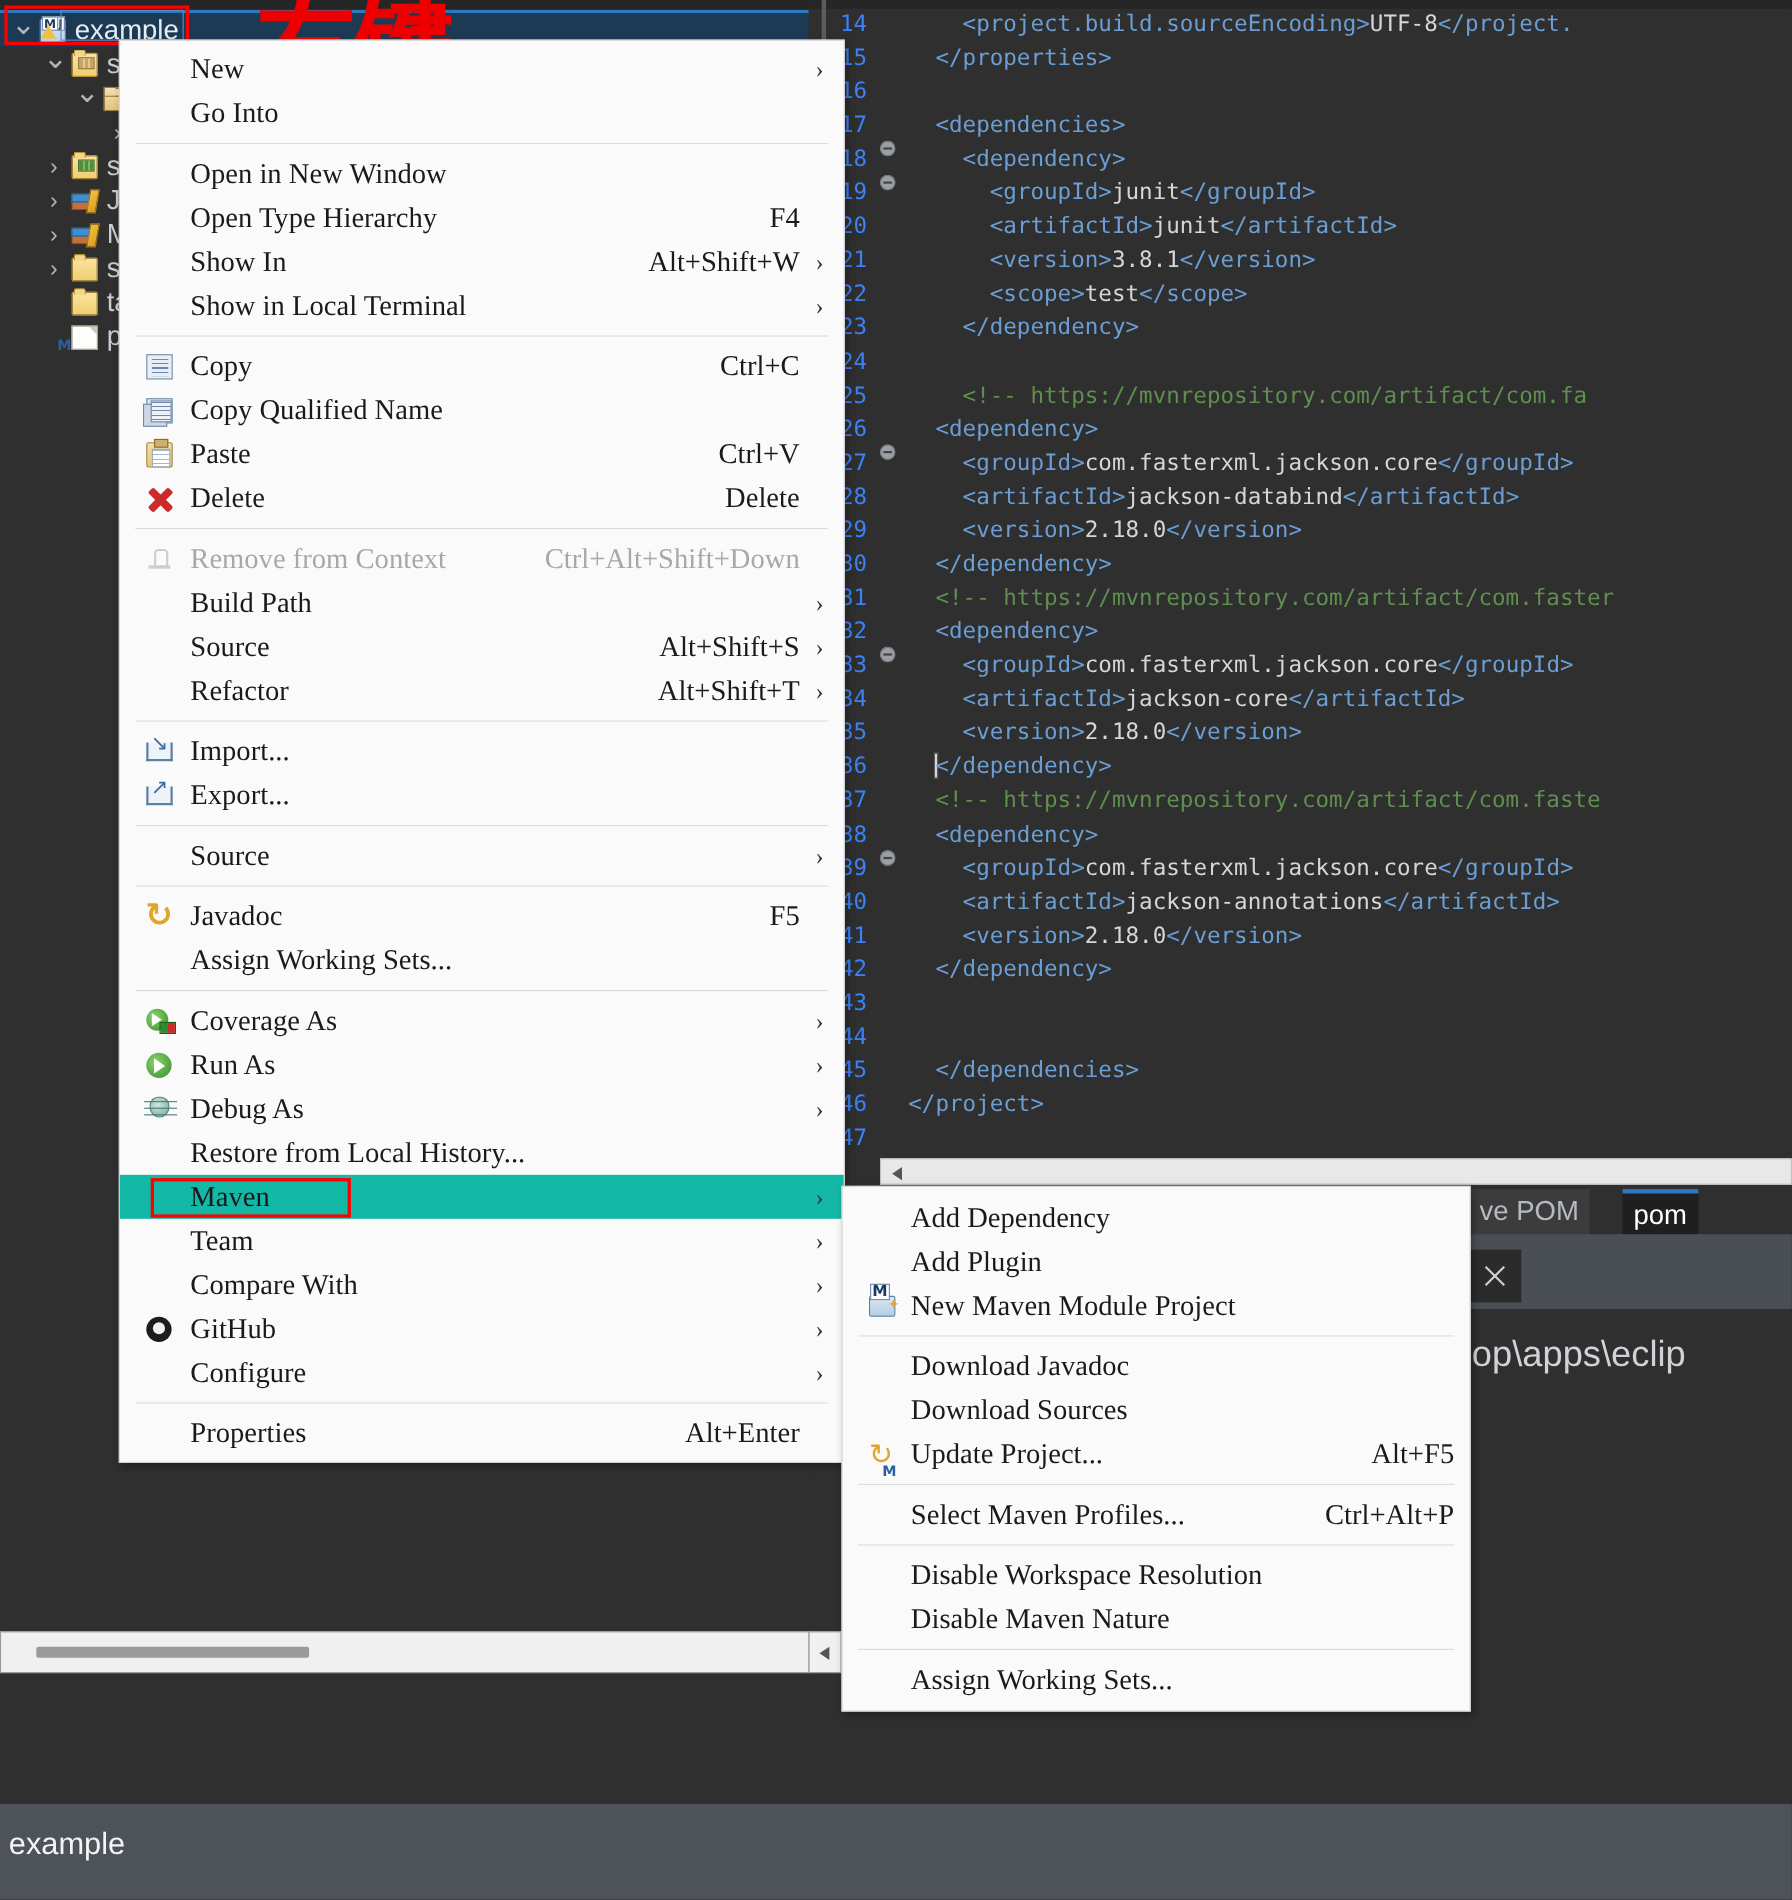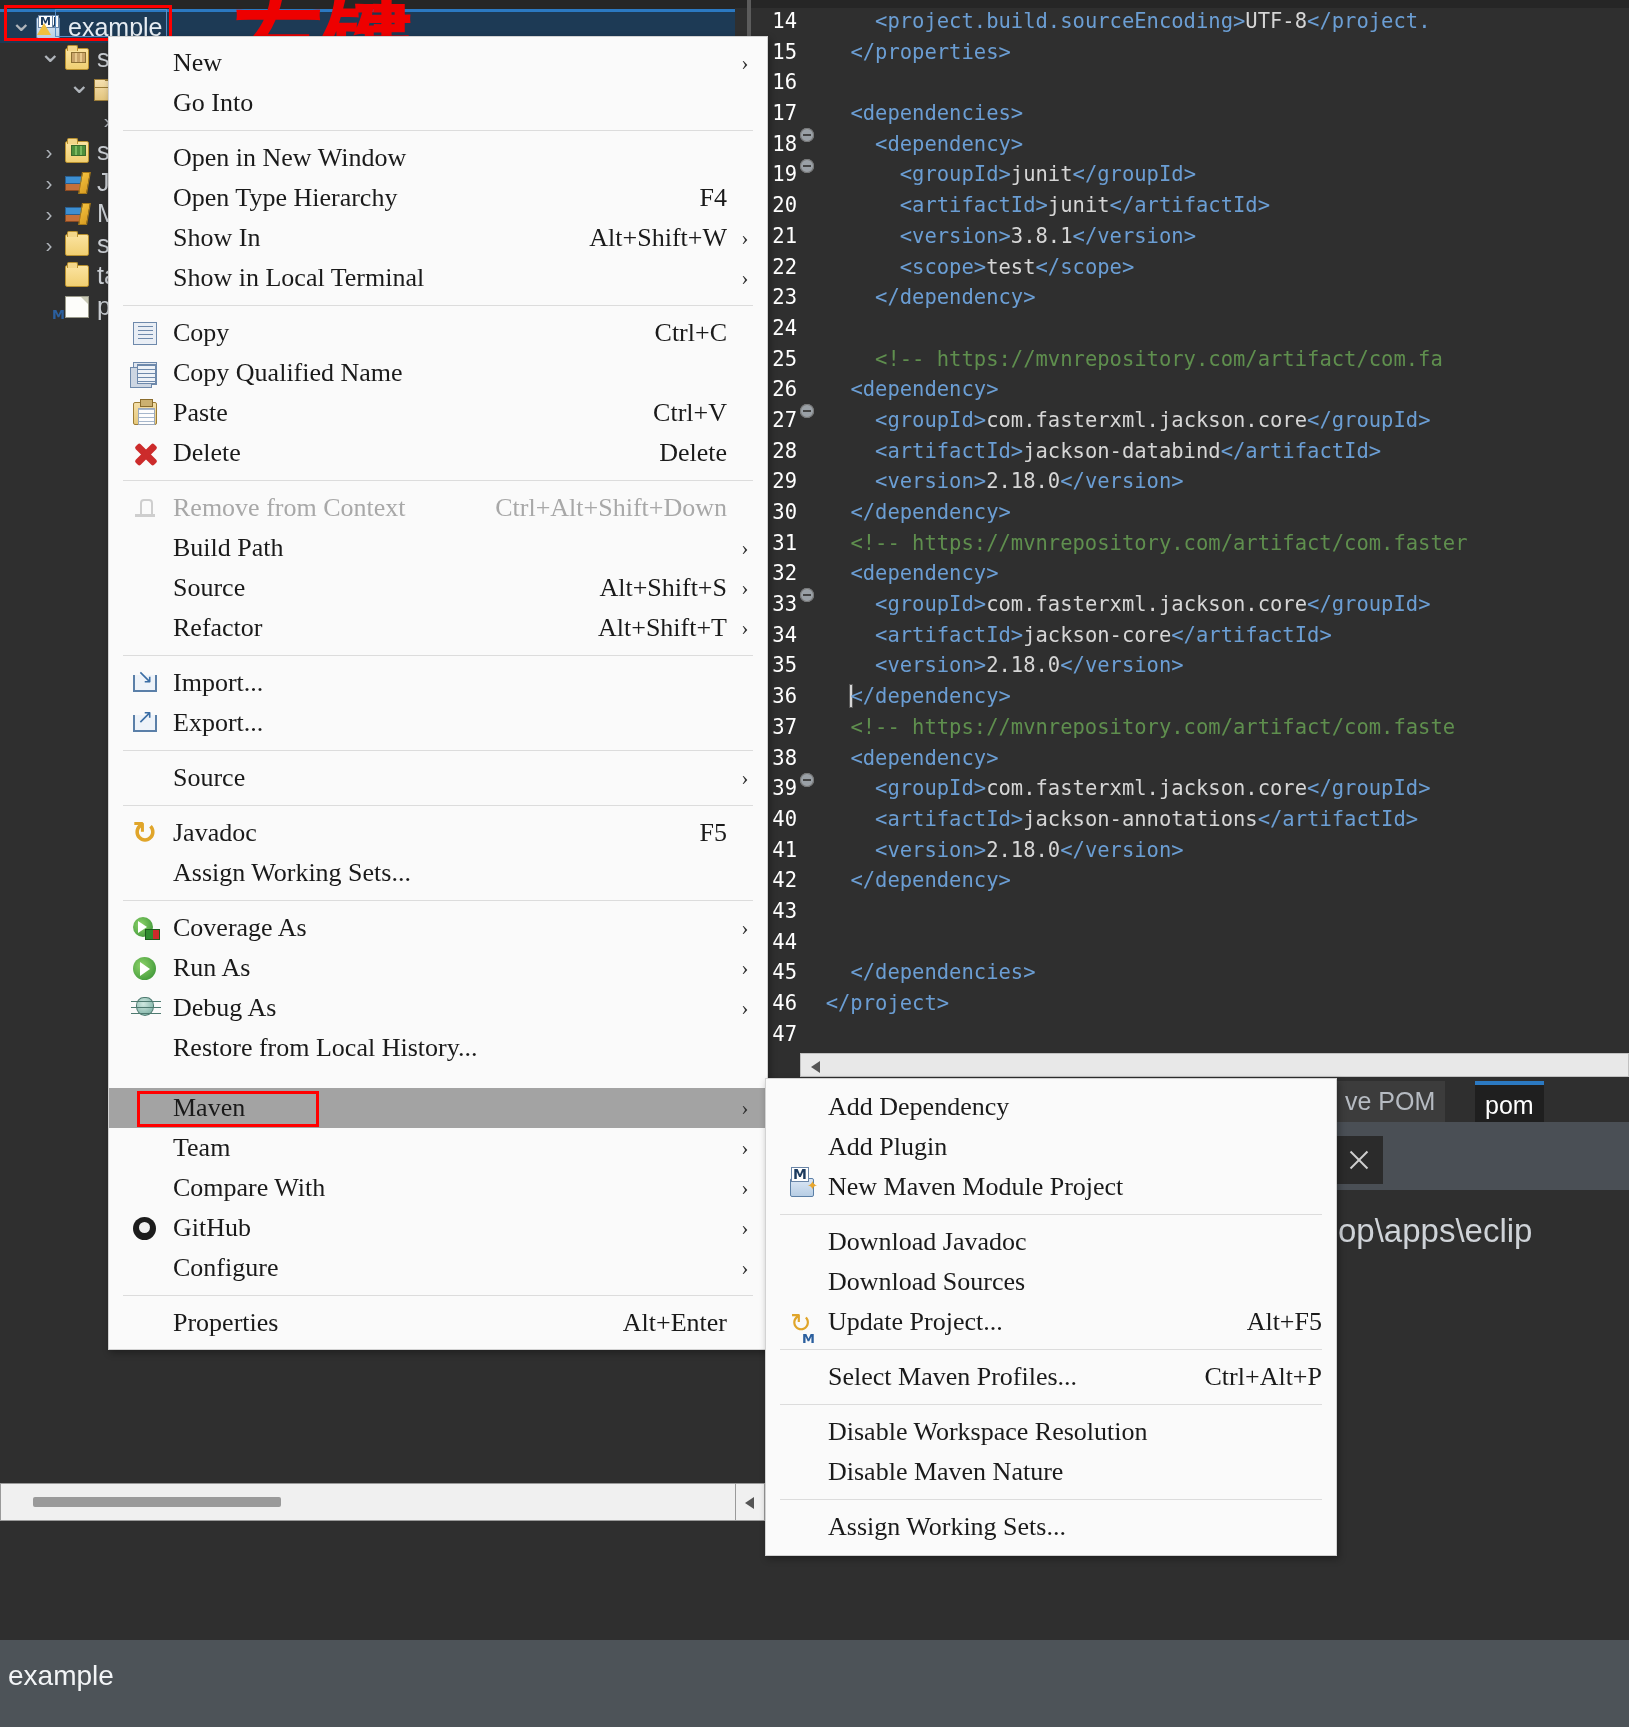--- a/index.html
+++ b/index.html
@@ -27,22 +27,22 @@
   .code-area {
     position: absolute; left: 20px; top: 6px; width: 874px; height: 1050px;
     font-family: "DejaVu Sans Mono", monospace;
     font-size: 20.5px;
     line-height: 30.7px;
     white-space: pre;
     overflow: hidden;
   }
   .cl { display: block; height: 30.7px; }
   .lnum {
-    display: inline-block; width: 46px; text-align: right;
-    color: #ffffff; padding-right: 4px;
+    display: inline-block; width: 46px; text-align: center;
+    color: #3b82f6; padding-right: 4px;
   }
   .fold {
     display: inline-block; width: 0px; position: relative;
   }
   .fold::after {
     content: ""; position: absolute; left: -1px; top: 8px;
     width: 14px; height: 14px; border-radius: 50%;
     background: #9aa0a6; box-shadow: inset 0 0 0 1px #777;
   }
   .fold::before {
@@ -265,21 +265,21 @@
     background: #fafafa;
     border: 1px solid #d2d2d2;
     box-shadow: 2px 3px 7px rgba(0,0,0,.32);
     padding: 6px 0 6px 0;
     z-index: 40;
   }
   .mi {
     position: relative; height: 40px; line-height: 40px;
     font-size: 26px; color: #1a1a1a; white-space: nowrap; font-family: Liberation Serif, serif;
   }
-  .mi.hl { background: #a3a3a3; margin-top: 20px; }
+  .mi.hl { background: #14b8a6; }
   .mi .mlabel { position: absolute; left: 64px; }
   .mi .maccel { position: absolute; right: 40px; color: #1a1a1a; }
   .mi .marrow {
     position: absolute; right: 16px; width: 12px; text-align: center;
     color: #333; font-size: 22px;
   }
   .mi.disabled .mlabel, .mi.disabled .maccel { color: #a8a8a8; }
   .msep { height: 1px; background: #dcdcdc; margin: 7px 14px 7px 14px; }
   .micon { position: absolute; left: 24px; top: 9px; width: 24px; height: 23px; }
 

